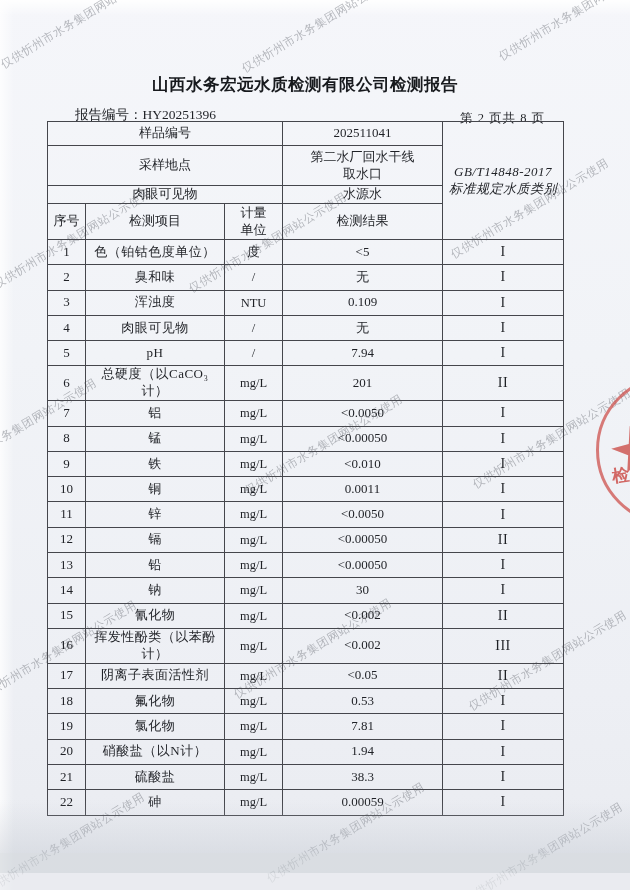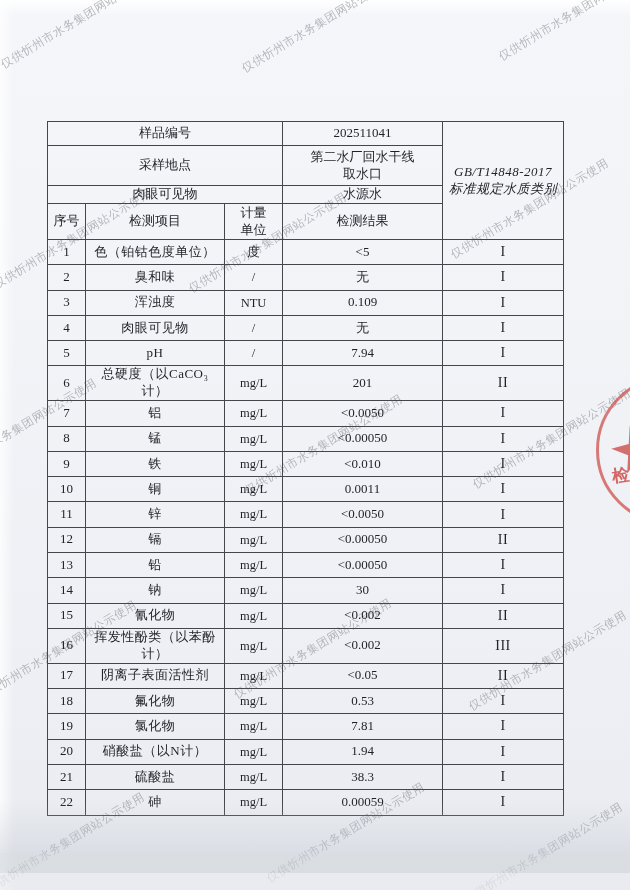--- a/index.html
+++ b/index.html
@@ -99,20 +99,25 @@
   <span class="wm" style="left:-60px;top:468px">仅供忻州市水务集团网站公示使用</span>
   <span class="wm" style="left:246px;top:484px">仅供忻州市水务集团网站公示使用</span>
   <span class="wm" style="left:474px;top:478px">仅供忻州市水务集团网站公示使用</span>
   <span class="wm" style="left:-20px;top:690px">仅供忻州市水务集团网站公示使用</span>
   <span class="wm" style="left:235px;top:688px">仅供忻州市水务集团网站公示使用</span>
   <span class="wm" style="left:470px;top:700px">仅供忻州市水务集团网站公示使用</span>
   <span class="wm" style="left:-12px;top:882px">仅供忻州市水务集团网站公示使用</span>
   <span class="wm" style="left:268px;top:872px">仅供忻州市水务集团网站公示使用</span>
   <span class="wm" style="left:466px;top:892px">仅供忻州市水务集团网站公示使用</span>
 
+  <div class="title">山西水务宏远水质检测有限公司检测报告</div>
+  <div class="report-line">
+    <span class="report-no">报告编号：HY20251396</span>
+    <span class="page-indicator">第 2 页共 8 页</span>
+  </div>
 
   <table class="report">
     <colgroup>
         <col style="width:38px">
         <col style="width:139px">
         <col style="width:58px">
         <col style="width:160px">
         <col style="width:121px">
       </colgroup>
     <tbody>

